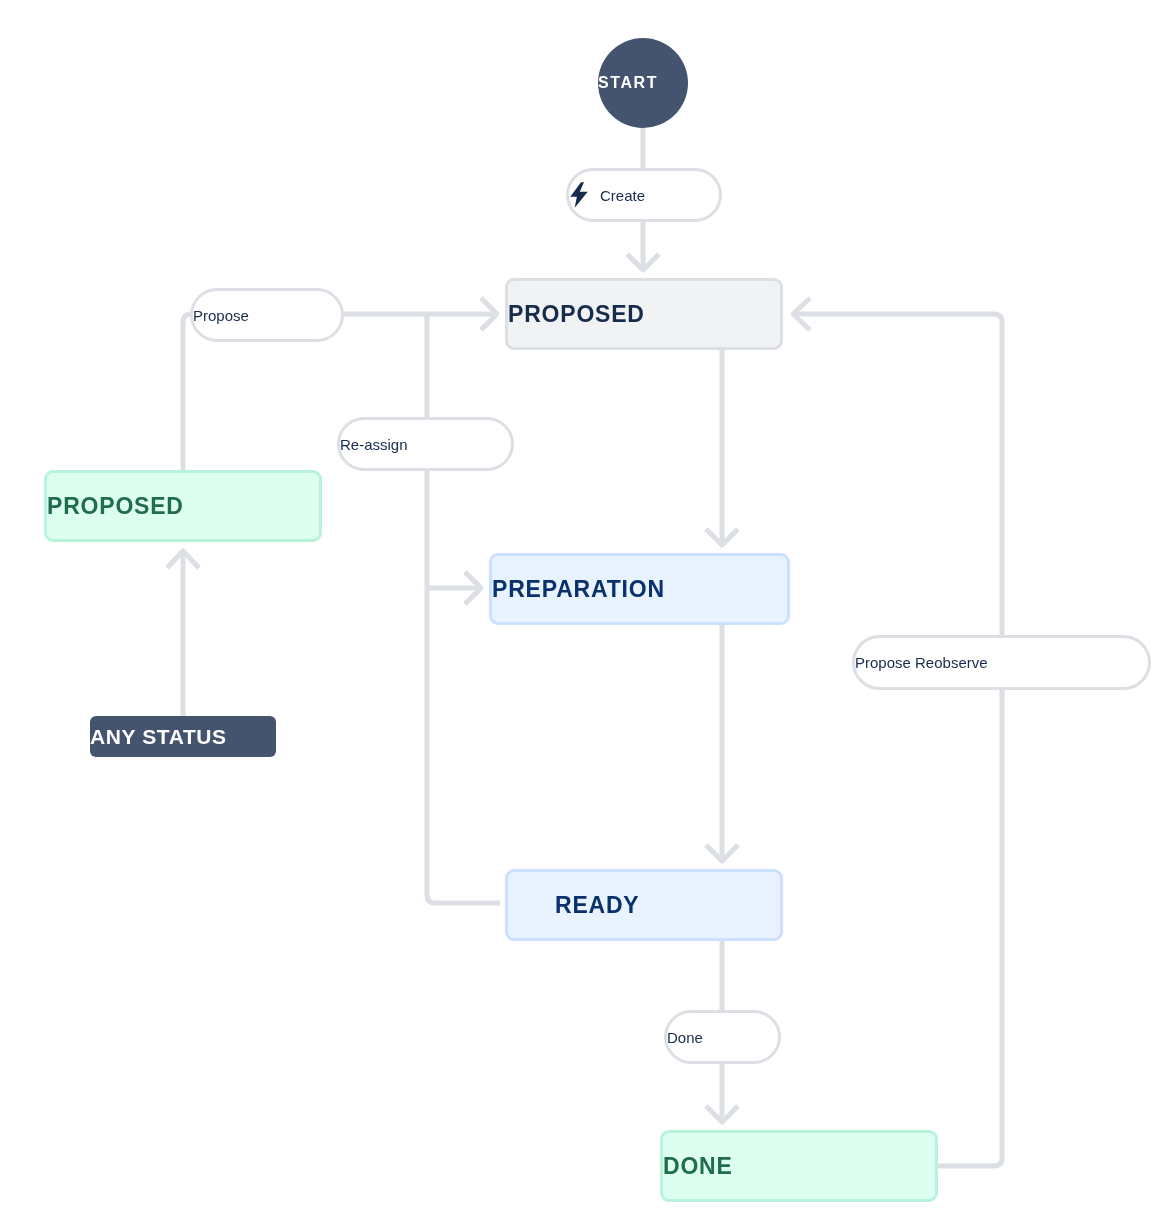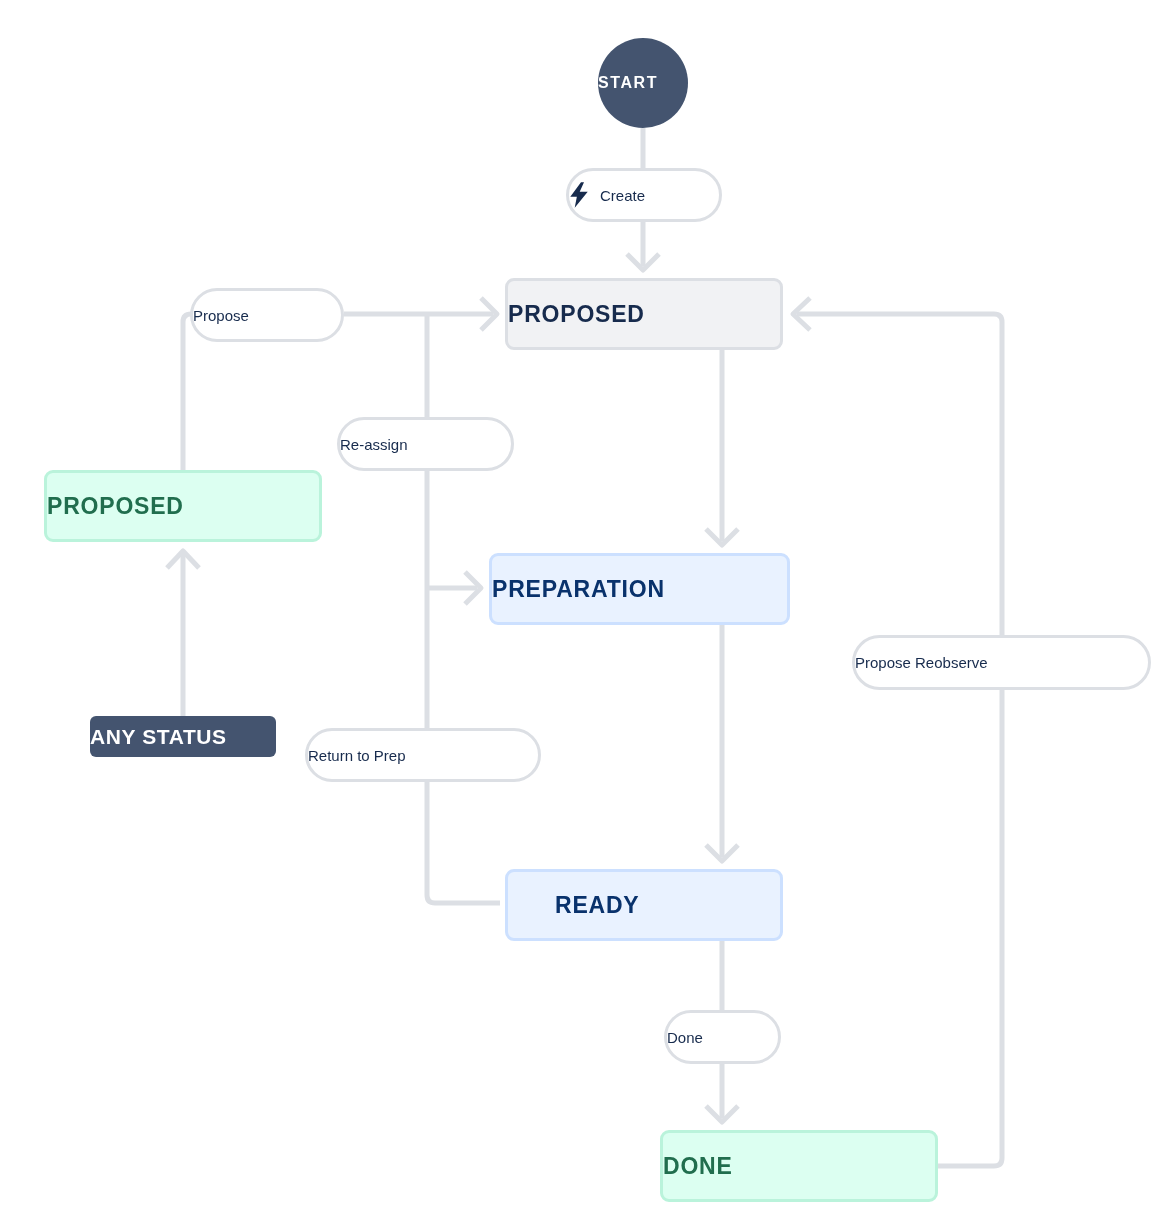--- a/index.html
+++ b/index.html
@@ -146,23 +146,20 @@
 
   <div id="t-reassign" class="node pill">
     <span>Re-assign</span>
   </div>
 
 
   <div id="t-reobserve" class="node pill">
     <span>Propose Reobserve</span>
   </div>
 
-  <div id="t-returnprep" class="node pill">
-    <span>Return to Prep</span>
-  </div>
 
 
   <div id="t-done" class="node pill">
     <span>Done</span>
   </div>
 
   <div id="n-proposed" class="node status neutral">
     <span>PROPOSED</span>
   </div>
 

